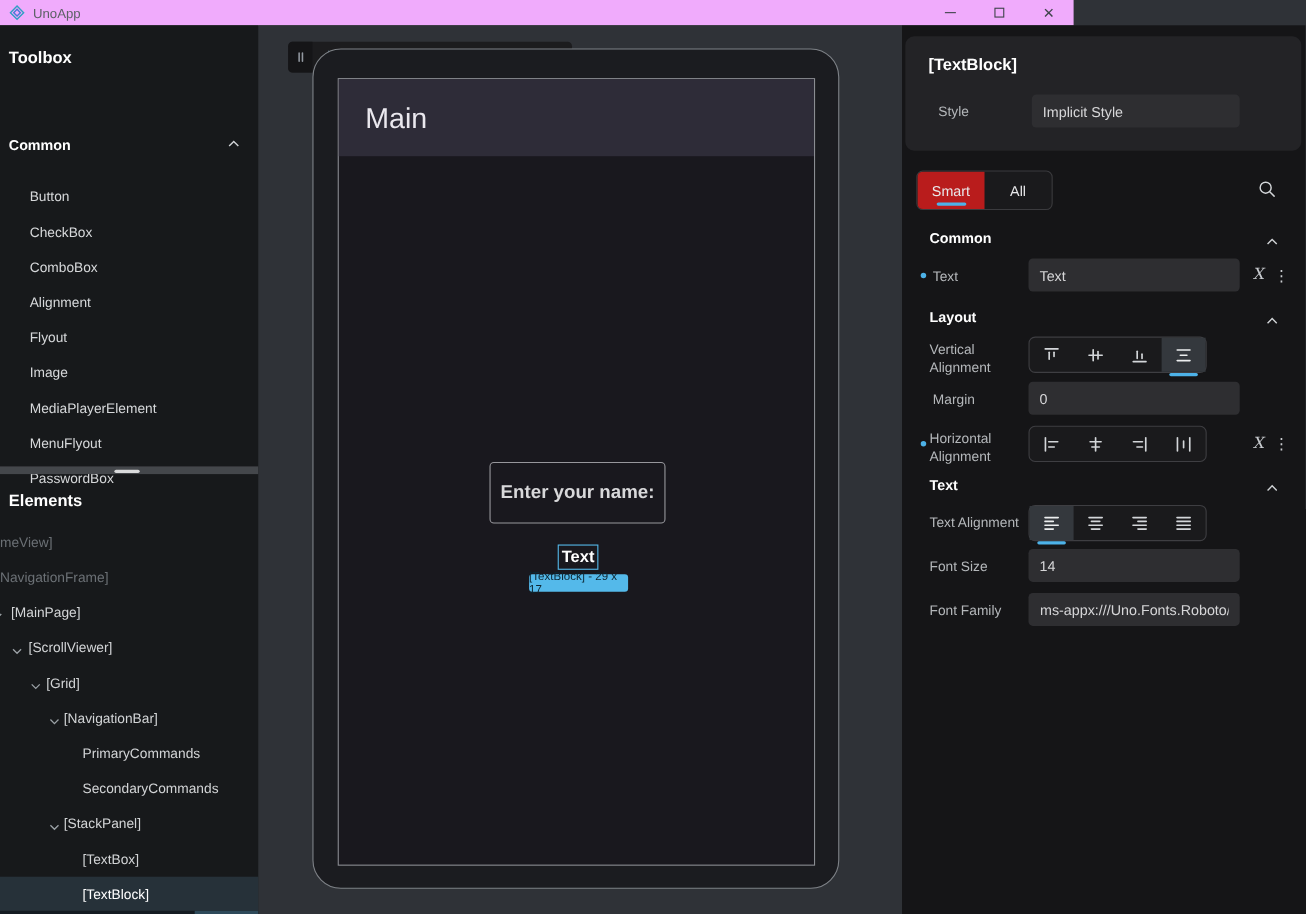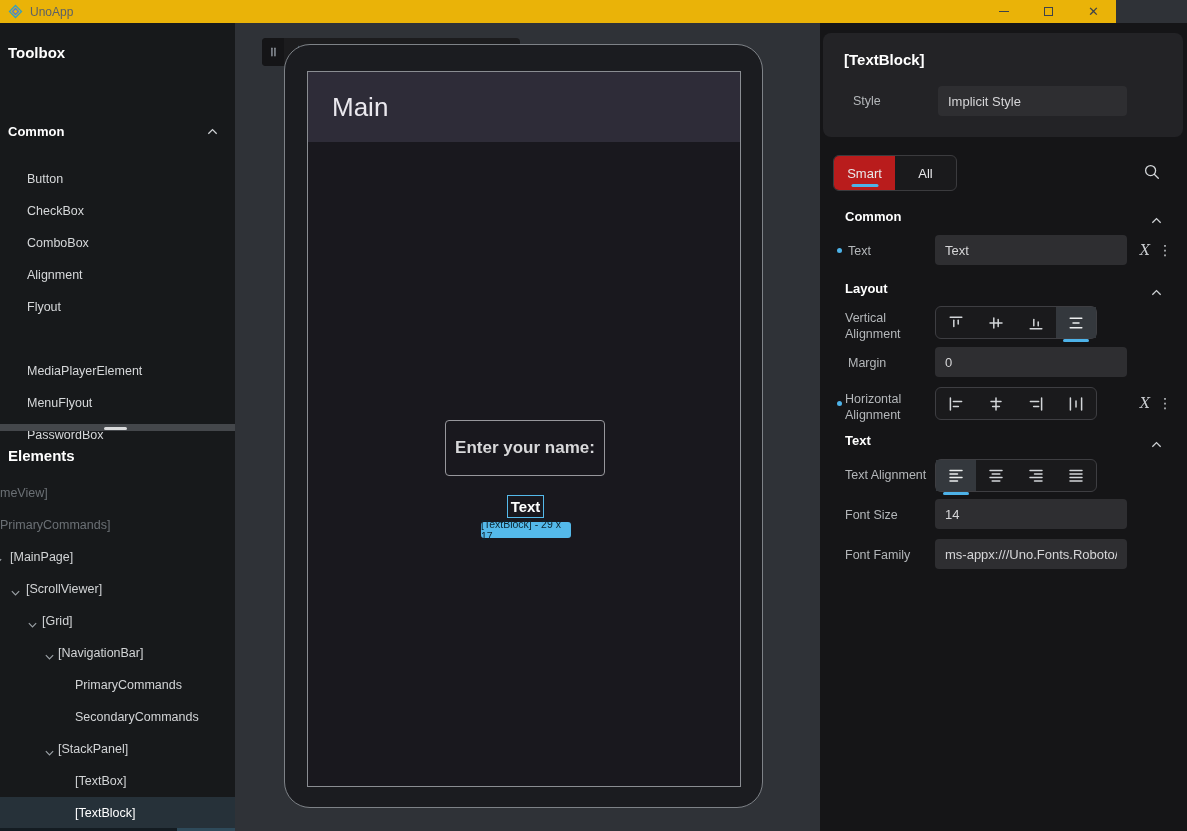--- a/index.html
+++ b/index.html
@@ -1,20 +1,20 @@
 <!DOCTYPE html>
 <html><head>
 <meta charset="utf-8">
 <style>
   * { margin:0; padding:0; box-sizing:border-box; }
   html,body { width:1187px; height:831px; overflow:hidden; }
   body { position:relative; background:#2f3237; font-family:"Liberation Sans", sans-serif; }
 
   
-  .titlebar { position:absolute; top:0; left:0; width:1116px; height:23px; background:#eab308; display:flex; align-items:center;text-align:right; }
+  .titlebar { position:absolute; top:0; left:0; width:976px; height:23px; background:#f0abfc; display:flex; align-items:center;text-align:right; }
   .titlebar .logo { margin-left:8px; display:flex; align-items:center; }
   .titlebar .app-title { margin-left:7px; font-size:12px; color:#5c6166; }
   .win-controls { position:absolute; right:0; top:0; height:23px; display:flex; align-items:center; }
   .win-btn { width:45px; height:23px; display:flex; align-items:center; justify-content:center; }
   .min-glyph { width:10px; height:1.5px; background:#3e434a; }
   .max-glyph { width:9px; height:9px; border:1.2px solid #3e434a; }
   .close-glyph { font-size:13px; color:#3e434a; line-height:1; }
 
   
   .sidebar { position:absolute; top:23px; left:0; width:235px; bottom:0; background:#17191b; overflow:hidden; }
@@ -110,35 +110,36 @@
     <span class="sec-chev"><svg viewBox="0 0 14 9" width="13" height="9">
           <path d="M2.5 7 L7 2.5 L11.5 7" fill="none" stroke="#cfd2d5" stroke-width="1.4"></path>
         </svg></span>
   </div>
 
   <div class="tb-item" style="top:140px;">Button</div>
   <div class="tb-item" style="top:172px;">CheckBox</div>
   <div class="tb-item" style="top:204px;">ComboBox</div>
   <div class="tb-item" style="top:236px;">Alignment</div>
   <div class="tb-item" style="top:268px;">Flyout</div>
+  <div class="tb-item" style="top:300px;">Image</div>
   <div class="tb-item" style="top:332px;">MediaPlayerElement</div>
   <div class="tb-item" style="top:364px;">MenuFlyout</div>
   <div class="tb-item" style="top:396px;">PasswordBox</div>
 
   <div class="hscroll">
       <div class="thumb"></div>
     </div>
 
   <div class="panel-title" style="top:424px;">Elements</div>
 
   <div class="tree-row muted" style="top:454px;">
     <span class="tree-label" style="left:0;">meView]</span>
   </div>
   <div class="tree-row muted" style="top:486px;">
-    <span class="tree-label" style="left:0;">PrimaryCommands]</span>
+    <span class="tree-label" style="left:0;">NavigationFrame]</span>
   </div>
   <div class="tree-row" style="top:518px;">
     <span class="tree-chev" style="left:-8px;"><svg viewBox="0 0 12 8" width="11" height="8">
           <path d="M2 2 L6 6 L10 2" fill="none" stroke="#9aa0a5" stroke-width="1.3"></path>
         </svg></span>
     <span class="tree-label" style="left:10px;">[MainPage]</span>
   </div>
   <div class="tree-row" style="top:550px;">
     <span class="tree-chev" style="left:10px;"><svg viewBox="0 0 12 8" width="11" height="8">
           <path d="M2 2 L6 6 L10 2" fill="none" stroke="#9aa0a5" stroke-width="1.3"></path>

